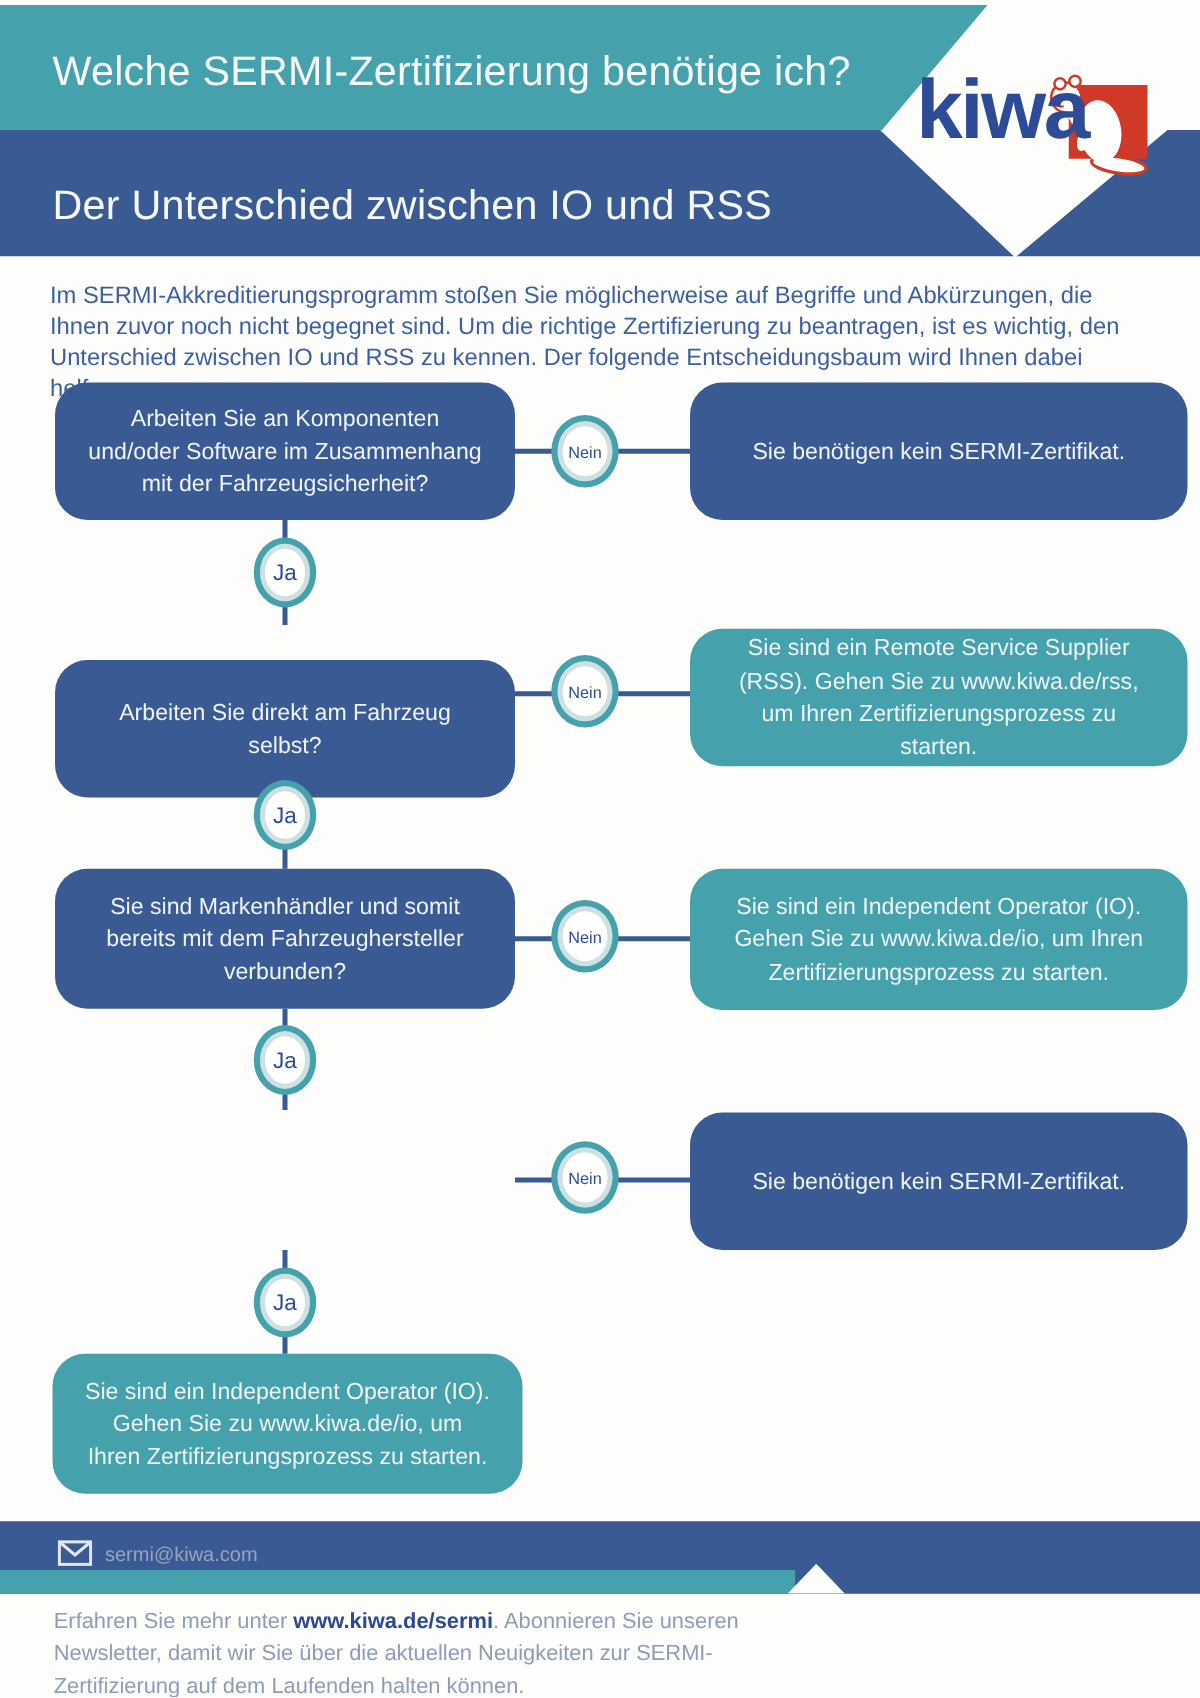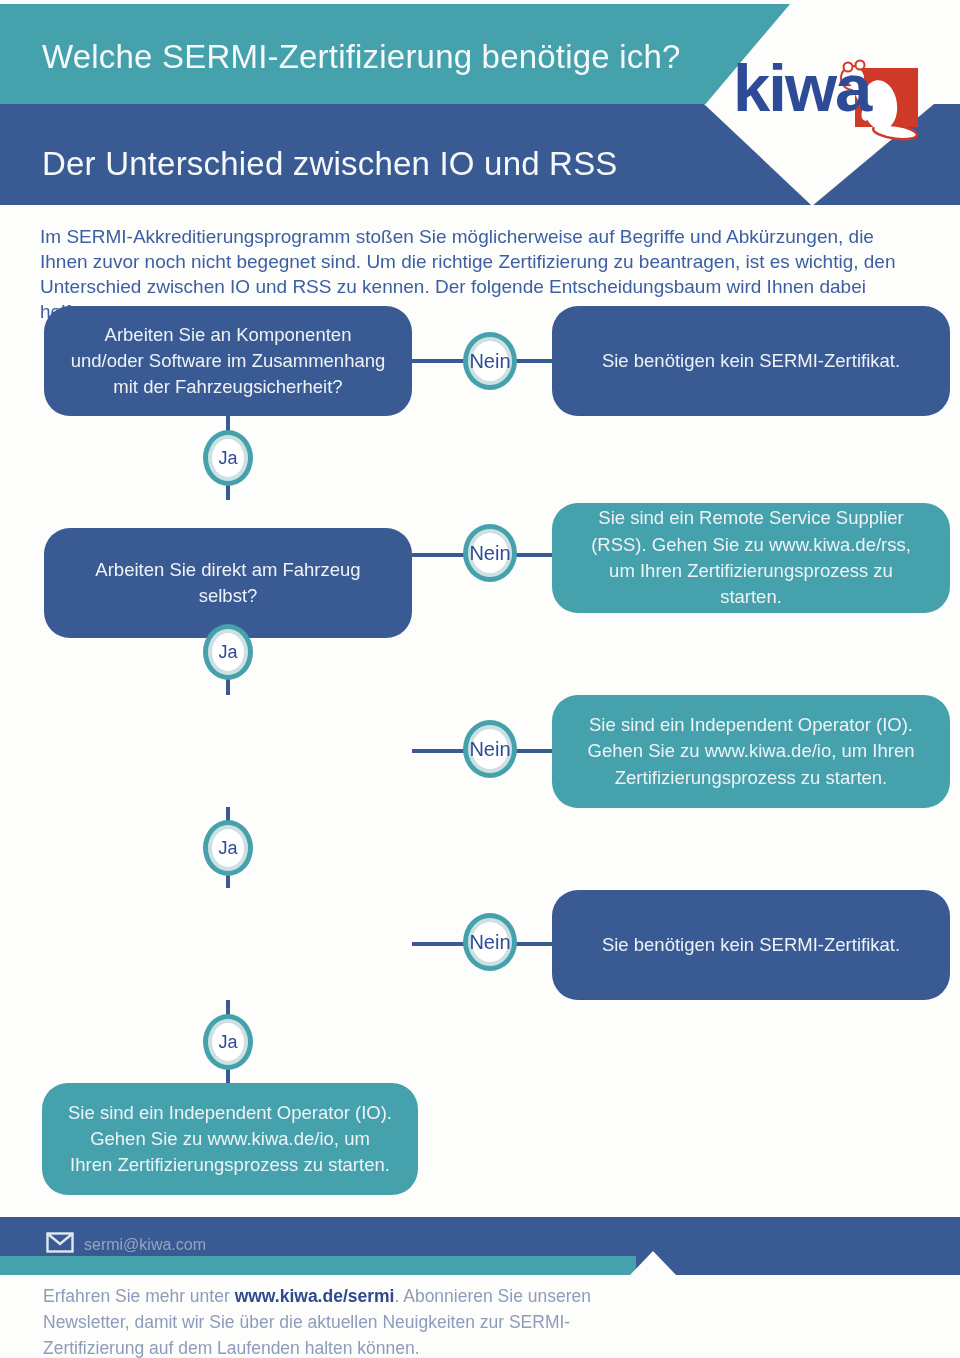--- a/index.html
+++ b/index.html
@@ -33,21 +33,21 @@
   .q1{top:306px;height:110px}.q2{top:528px;height:110px}.q3{top:695px;height:112px}.q4{top:888px;height:112px}
   .a1{top:306px;height:110px}.a2{top:503px;height:110px}.a3{top:695px;height:113px}.a4{top:890px;height:110px}
   .final-box{top:1083px;height:112px;}
   .hline{position:absolute;left:412px;width:140px;height:4px;background:var(--blue);z-index:1;}
   .h1{top:359px}.h2{top:553px}.h3{top:749px}.h4{top:942px}
   .vline{position:absolute;left:226px;width:4px;background:var(--blue);z-index:1;}
   .v1{top:416px;height:84px}.v2{top:610px;height:85px}.v3{top:807px;height:81px}.v4{top:1000px;height:83px}
   .circle{position:absolute;background:#fff;border:5px solid var(--teal);border-radius:50%;
     box-shadow:inset 0 0 0 4px #cde1e3;display:flex;align-items:center;justify-content:center;
     color:#2d4b96;z-index:3;box-sizing:border-box;}
-  .nein{left:463px;width:54px;height:58px;font-size:20px;text-align:right;}
+  .nein{left:441px;width:54px;height:58px;font-size:13px;text-align:right;}
   .n1{top:332px}.n2{top:524px}.n3{top:720px}.n4{top:913px}
   .ja{left:203px;width:50px;height:56px;font-size:18px;}
   .j1{top:430px}.j2{top:624px}.j3{top:820px}.j4{top:1014px}
 
   
   .footer-band{position:absolute;left:0;top:1217px;width:960px;height:58px;background:var(--blue);}
   .footer-teal{position:absolute;left:0;top:1256px;width:636px;height:19px;background:var(--teal);}
   .footer-notch{position:absolute;left:630px;top:1251px;width:46px;height:24px;background:#fdfdfb;
     clip-path:polygon(50% 0,100% 100%,0 100%);}
   .mail-icon{position:absolute;left:46px;top:1232px;}
@@ -99,20 +99,23 @@
   <div class="vline v2"></div>
   <div class="vline v3"></div>
   <div class="vline v4"></div>
 
   <div class="qbox q1">
       <span>Arbeiten Sie an Komponenten und/oder Software im Zusammenhang mit der Fahrzeugsicherheit?</span>
     </div>
   <div class="qbox q2">
       <span>Arbeiten Sie direkt am Fahrzeug selbst?</span>
     </div>
+  <div class="qbox q3">
+      <span>Sie sind Markenhändler und somit bereits mit dem Fahrzeughersteller verbunden?</span>
+    </div>
 
   <div class="abox blue a1">
       <span>Sie benötigen kein SERMI-Zertifikat.</span>
     </div>
   <div class="abox teal a2">
       <span>Sie sind ein Remote Service Supplier (RSS). Gehen Sie zu www.kiwa.de/rss, um Ihren Zertifizierungsprozess zu starten.</span>
     </div>
   <div class="abox teal a3">
       <span>Sie sind ein Independent Operator (IO). Gehen Sie zu www.kiwa.de/io, um Ihren Zertifizierungsprozess zu starten.</span>
     </div>

